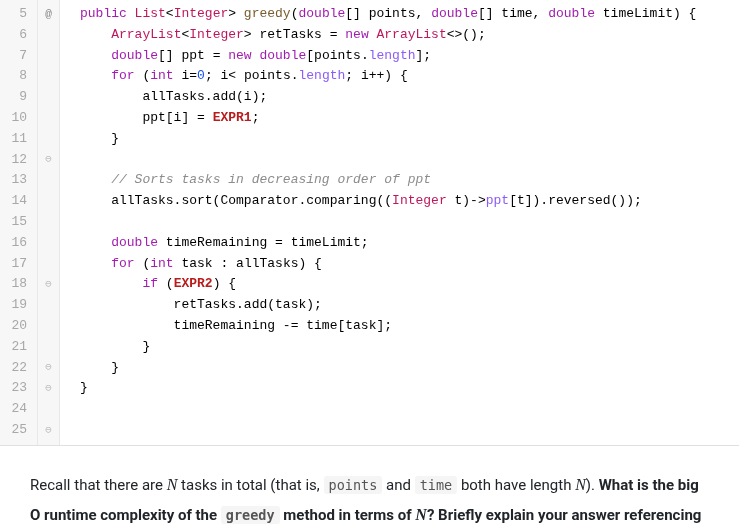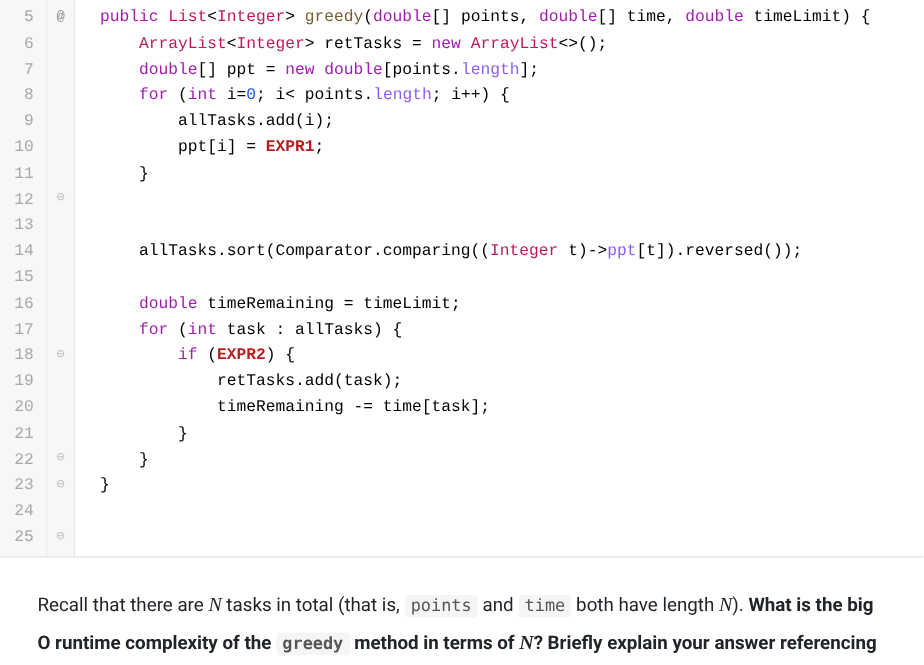--- a/index.html
+++ b/index.html
@@ -137,21 +137,21 @@
     </div>
   <div class="code-area">
       <div class="code-line"><span class="kw">public </span><span class="type">List</span><span>&lt;</span><span class="type">Integer</span><span>&gt; </span><span class="method">greedy</span><span>(</span><span class="kw">double</span><span>[] </span><span>points</span><span>, </span><span class="kw">double</span><span>[] </span><span>time</span><span>, </span><span class="kw">double </span><span>timeLimit</span><span>) {</span></div>
       <div class="code-line"><span>    </span><span class="type">ArrayList</span><span>&lt;</span><span class="type">Integer</span><span>&gt; retTasks = </span><span class="kw">new </span><span class="type">ArrayList</span><span>&lt;&gt;();</span></div>
       <div class="code-line"><span>    </span><span class="kw">double</span><span>[] ppt = </span><span class="kw">new </span><span class="kw">double</span><span>[points.</span><span class="ident">length</span><span>];</span></div>
       <div class="code-line"><span>    </span><span class="kw">for </span><span>(</span><span class="kw">int </span><span>i=</span><span class="num">0</span><span>; i&lt; points.</span><span class="ident">length</span><span>; i++) {</span></div>
       <div class="code-line"><span>        allTasks.add(i);</span></div>
       <div class="code-line"><span>        ppt[i] = </span><span class="expr">EXPR1</span><span>;</span></div>
       <div class="code-line"><span>    }</span></div>
       <div class="code-line"><span></span></div>
-      <div class="code-line"><span>    </span></div>
+      <div class="code-line"><span>    </span><span class="comment">// Sorts tasks in decreasing order of ppt</span></div>
       <div class="code-line"><span>    allTasks.sort(Comparator.</span><span>comparing</span><span>((</span><span class="type">Integer </span><span>t)-&gt;</span><span class="ident">ppt</span><span>[t]).reversed());</span></div>
       <div class="code-line"><span></span></div>
       <div class="code-line"><span>    </span><span class="kw">double </span><span>timeRemaining = timeLimit;</span></div>
       <div class="code-line"><span>    </span><span class="kw">for </span><span>(</span><span class="kw">int </span><span>task : allTasks) {</span></div>
       <div class="code-line"><span>        </span><span class="kw">if </span><span>(</span><span class="expr">EXPR2</span><span>) {</span></div>
       <div class="code-line"><span>            retTasks.add(task);</span></div>
       <div class="code-line"><span>            timeRemaining -= time[task];</span></div>
       <div class="code-line"><span>        }</span></div>
       <div class="code-line"><span>    }</span></div>
       <div class="code-line"><span>}</span></div>

